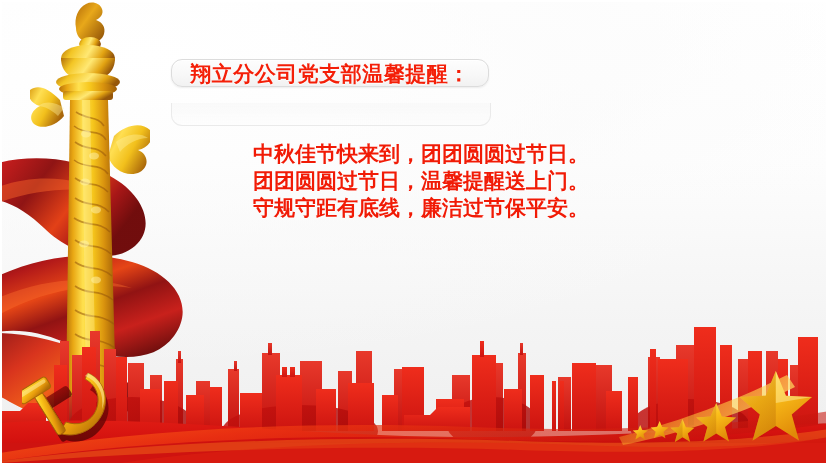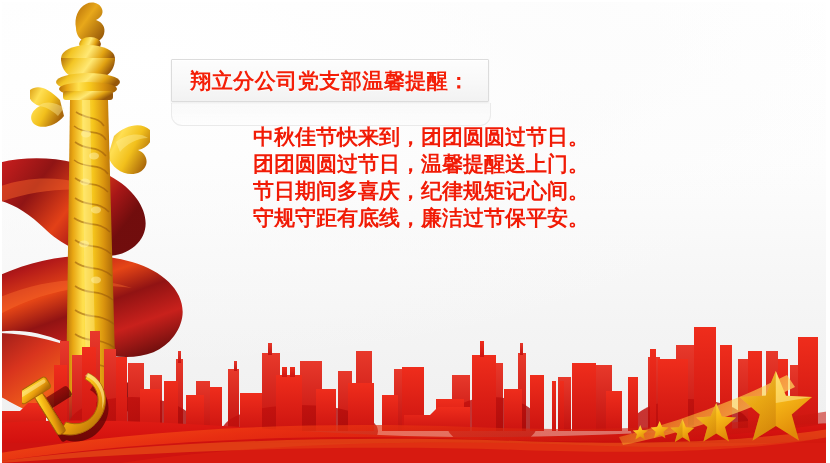--- a/index.html
+++ b/index.html
@@ -50,25 +50,25 @@
   .emblem{position:absolute;left:22px;bottom:8px;width:120px;height:86px;z-index:22;}
   .emblem svg{display:block;}
 
   
   .stars{position:absolute;right:8px;bottom:14px;width:205px;height:90px;z-index:22;}
   .stars svg{display:block;}
 
   
   .title-box{
     position:absolute;left:171px;top:59px;
-    width:318px;height:43px;
+    width:318px;height:28px;
     box-sizing:border-box;
     background:linear-gradient(180deg,#fdfdfd 0%,#f8f8f8 55%,#f2f2f2 100%);
     border:1px solid #dcdcdc;
-    border-radius:1px;
+    border-radius:11px;
     box-shadow:0 1px 2px rgba(0,0,0,.07), inset 0 1px 0 #ffffff;
     display:flex;align-items:center;justify-content:center;
     z-index:40;
   }
   .title-text{
     font-size:21px;font-weight:bold;color:#f41f08;
     letter-spacing:.5px;line-height:1;
     white-space:nowrap;
     text-shadow:0 1px 0 rgba(255,255,255,.8);
   }
@@ -79,24 +79,23 @@
     border:1px solid rgba(220,220,220,.55);
     border-top:none;
     border-radius:0 0 11px 11px;
     background:linear-gradient(180deg,rgba(248,248,248,.75) 0%,rgba(252,252,252,0) 100%);
     z-index:39;
     pointer-events:none;
   }
 
   
   .verse{
-    position:absolute;left:253px;top:124px;
+    position:absolute;left:253px;top:140px;
     z-index:40;
     line-height:27px;
-    font-family:Liberation Serif, serif;
   }
   .verse-line{
     font-size:21px;font-weight:bold;color:#f11b06;
     white-space:nowrap;letter-spacing:0px;
     text-shadow:0 1px 1px rgba(255,255,255,.75);
   }
 </style>
 </head>
 <body>
 
@@ -415,18 +414,17 @@
   </div>
 
   <div class="title-reflection"></div>
   <div class="title-box">
     <span class="title-text">翔立分公司党支部温馨提醒：</span>
   </div>
 
   <div class="verse">
     <div class="verse-line">中秋佳节快来到，团团圆圆过节日。</div>
     <div class="verse-line">团团圆圆过节日，温馨提醒送上门。</div>
-    <div class="verse-line">节日期间多喜庆，纪律规矩记心间。</div>
     <div class="verse-line">守规守距有底线，廉洁过节保平安。</div>
   </div>
 
   <div class="edge-frame"></div>
 </div>
 
 </body></html>

